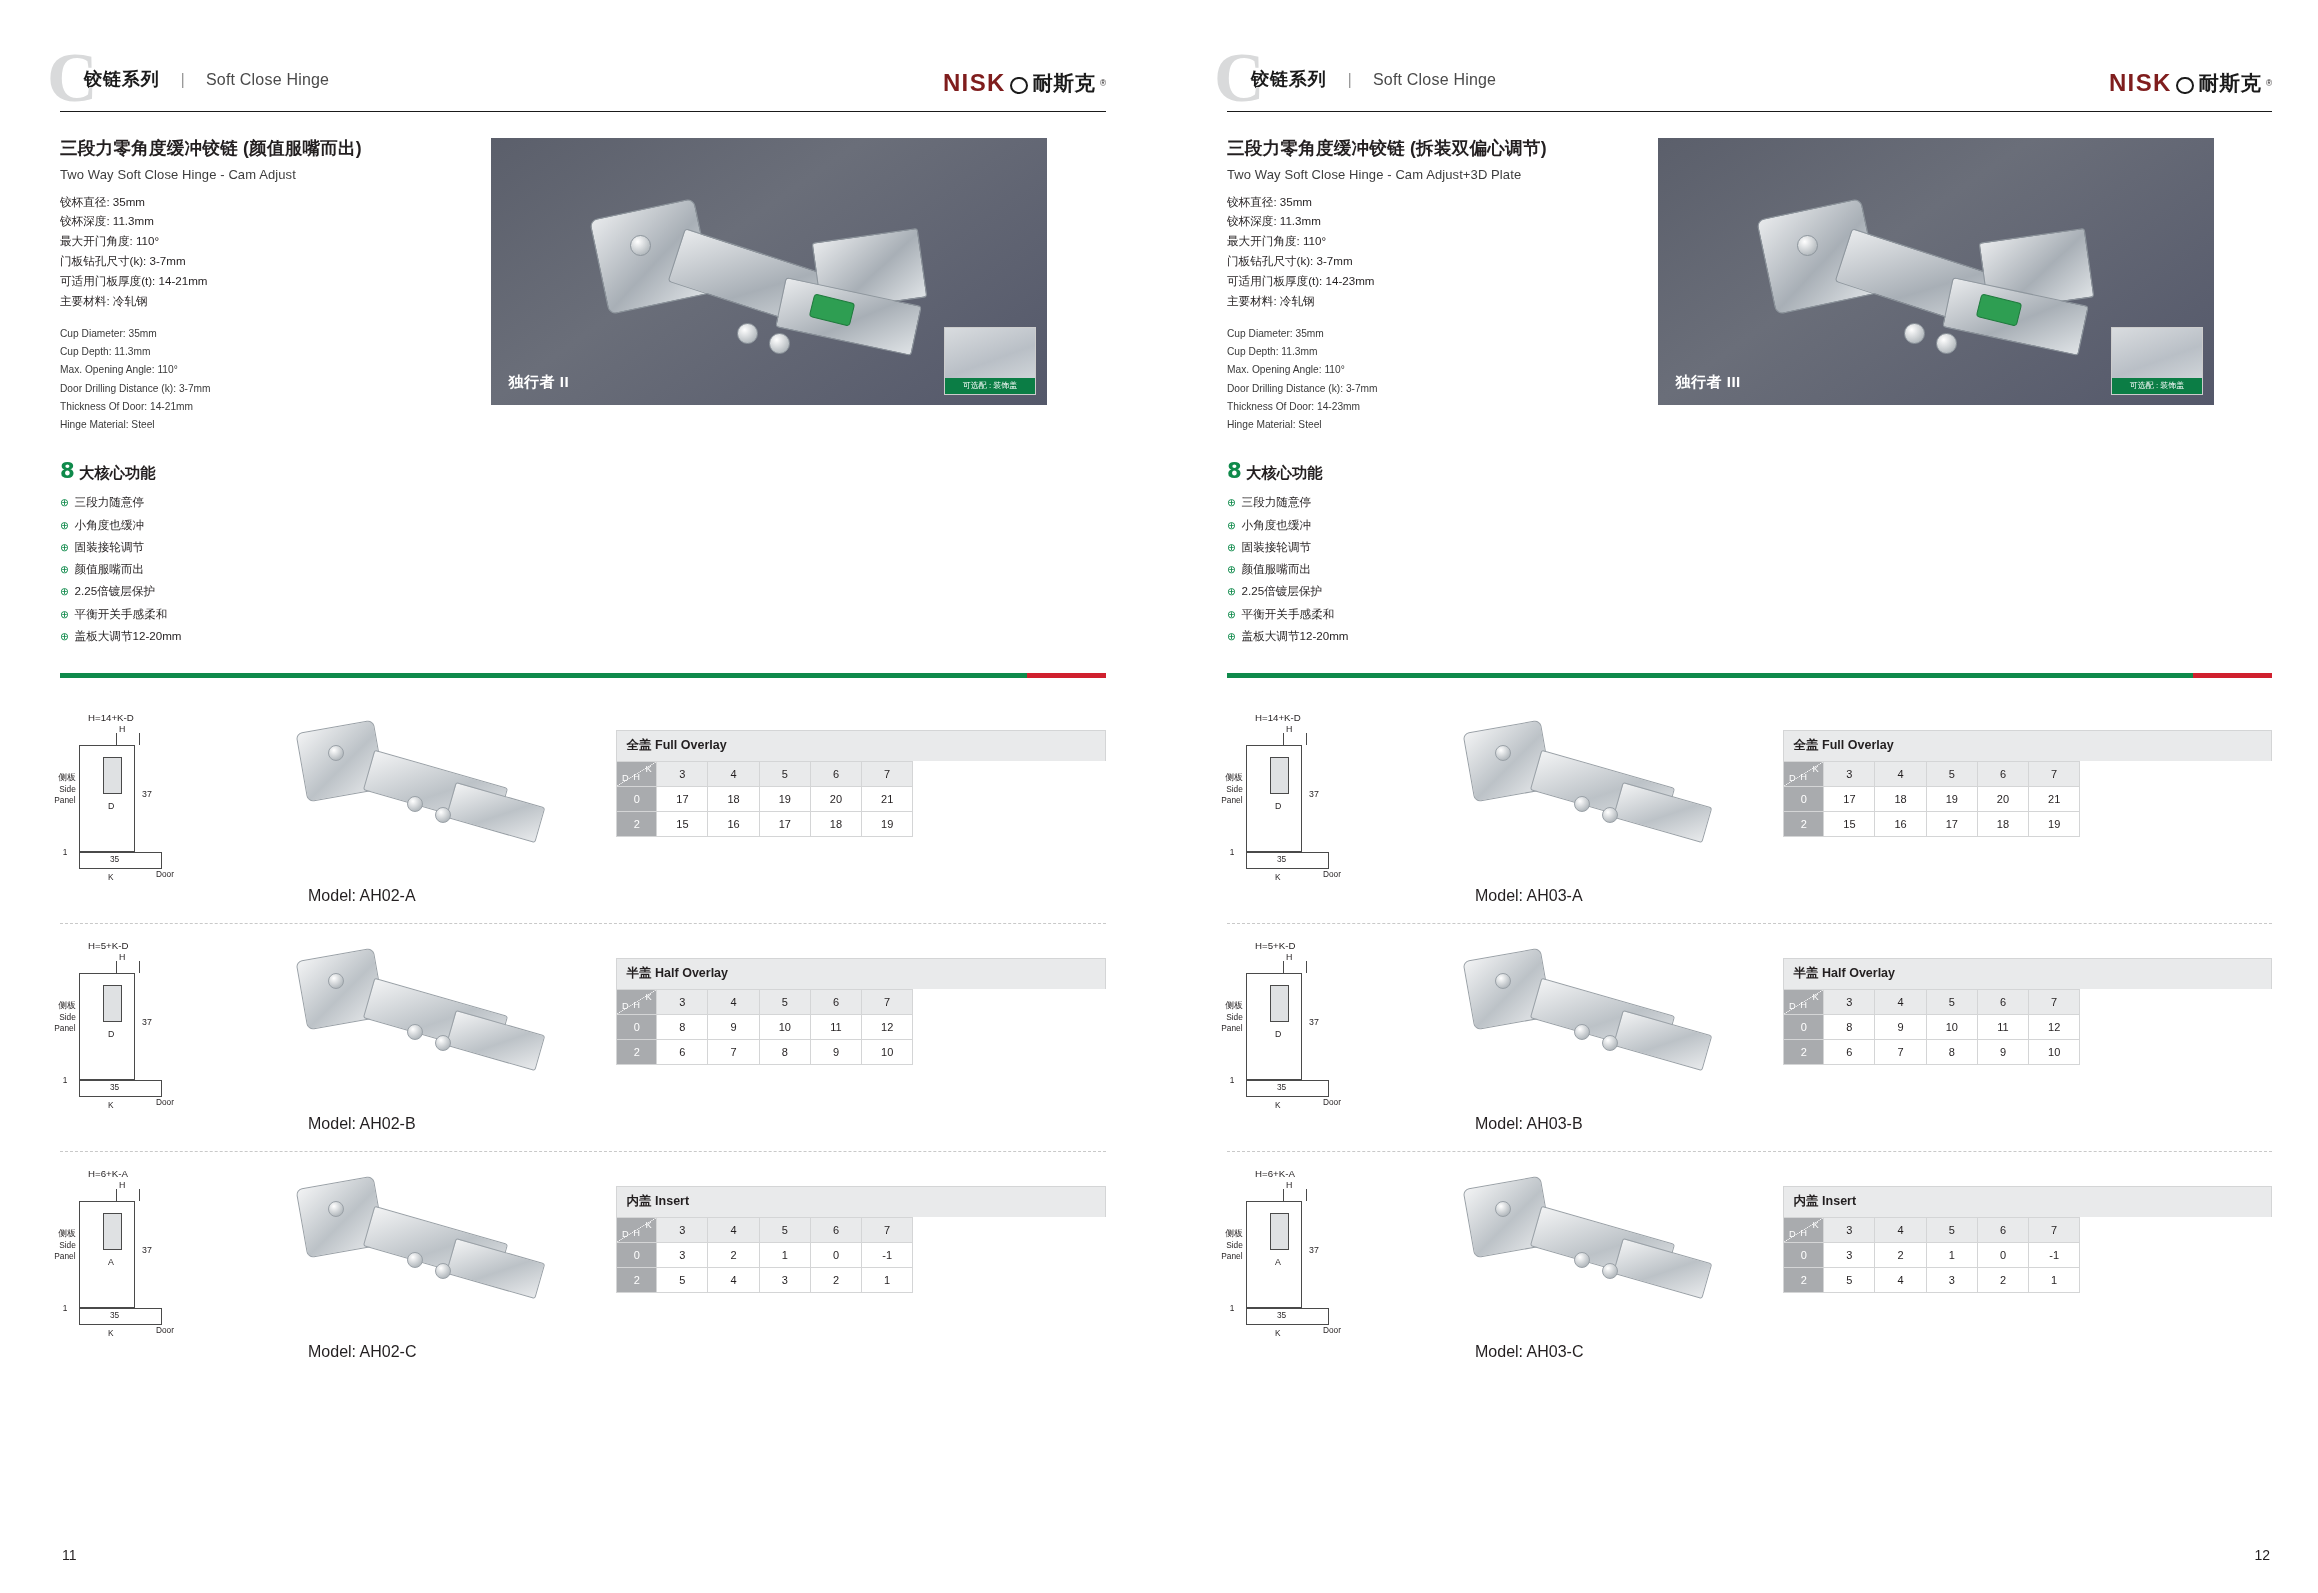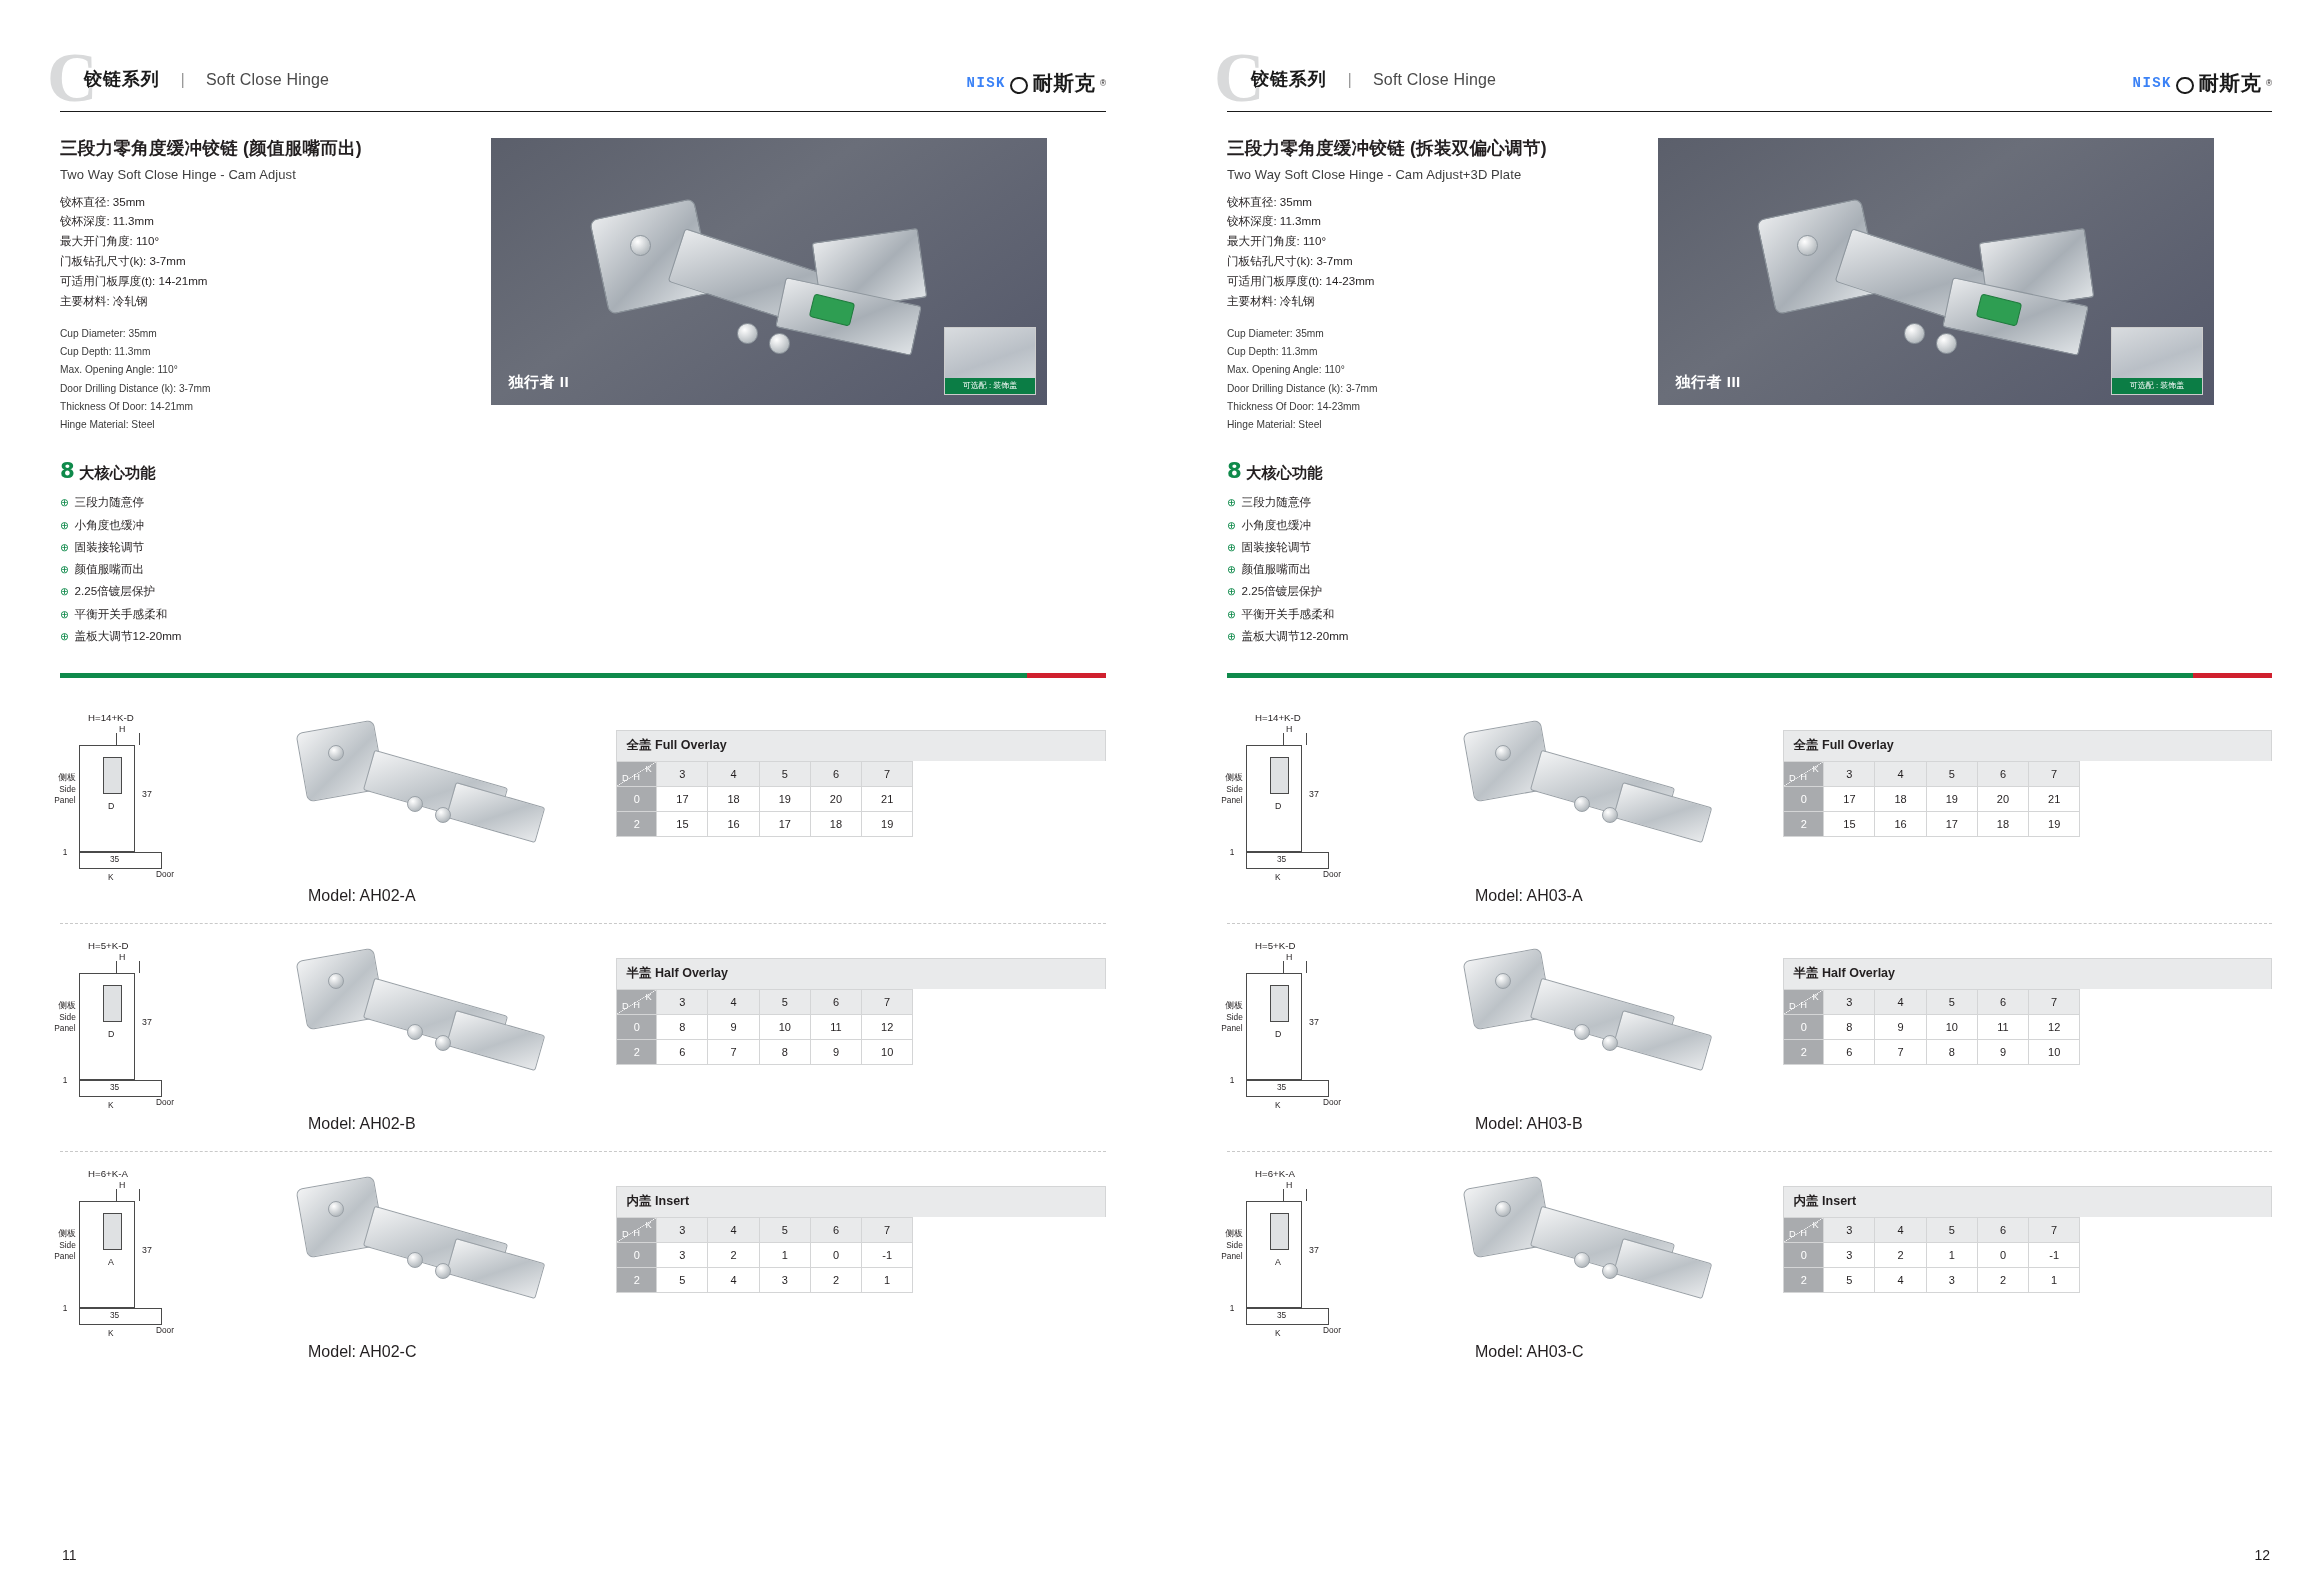--- a/index.html
+++ b/index.html
@@ -28,21 +28,21 @@
     width: 56px; height: 56px;
     font-size: 70px; line-height: 51px;
     color:#d9dadb; font-family:"Liberation Serif", serif;
     font-weight:700;
   }
   .hdr-titles { margin-left: 24px; display:flex; align-items:baseline; gap: 21px; padding-top: 16px;}
   .hdr-cn { font-size: 18px; font-weight:700; letter-spacing: 0.9px; color:#1a1a1a; }
   .hdr-sep { color:#9a9a9a; font-size: 16.7px; font-weight: 300;}
   .hdr-en { font-size: 16px; color:#4a4a4a; letter-spacing: 0.2px;}
   .brand { position:absolute; right: 0; top: 17.6px; display:flex; align-items:center; gap:4.6px;}
-  .brand-n { font-size: 14px; font-weight: 800; letter-spacing: 1.4px; color:#3b82f6; font-family:Liberation Mono, monospace;}
+  .brand-n { font-size: 24px; font-weight: 800; letter-spacing: 1.4px; color:#7f1d1d; font-family:Liberation Sans, sans-serif;}
   .brand-globe { display:inline-block; width:17.6px; height:17.6px; border-radius:50%; border: 2.3px solid #1a1a1a; position:relative; top:2.8px;}
   .brand-cn { font-size: 20.4px; font-weight: 800; color:#1a1a1a; letter-spacing:0.5px;}
   .brand-tm { font-size: 8.3px; vertical-align: super; }
 
   
   .top { display:flex; margin: 24px 60px 0 60px; }
   .specs { width: 431px; padding-right: 9.3px;}
   .prod-cn { font-size: 17.6px; font-weight:700; letter-spacing:0.2px; }
   .prod-en { font-size: 13px; color:#3d3d3d; margin-top: 6.5px; letter-spacing:0.1px;}
   .spec-cn { margin-top: 10px; font-size: 11.6px; line-height: 1.72; color:#231f20;}

